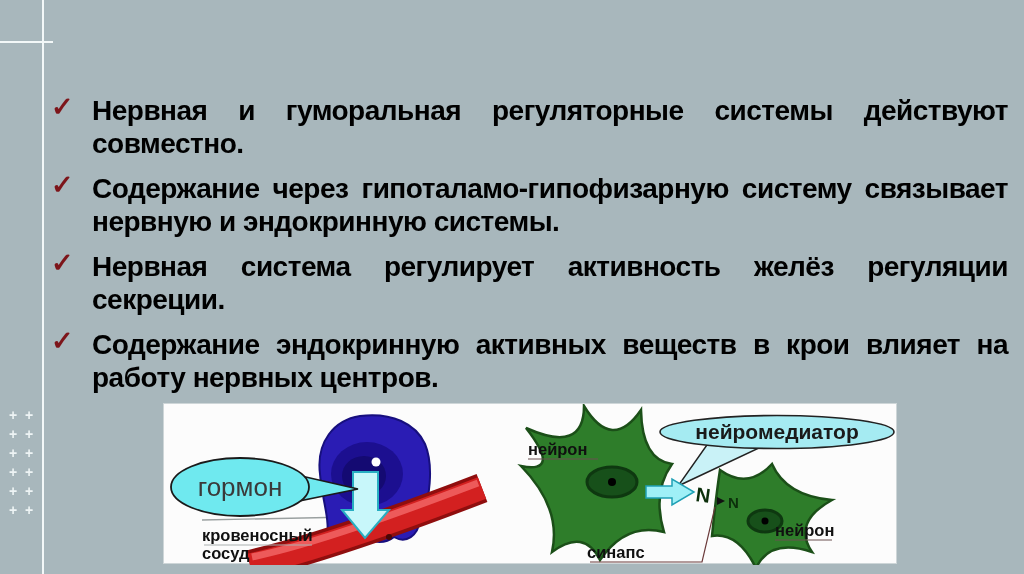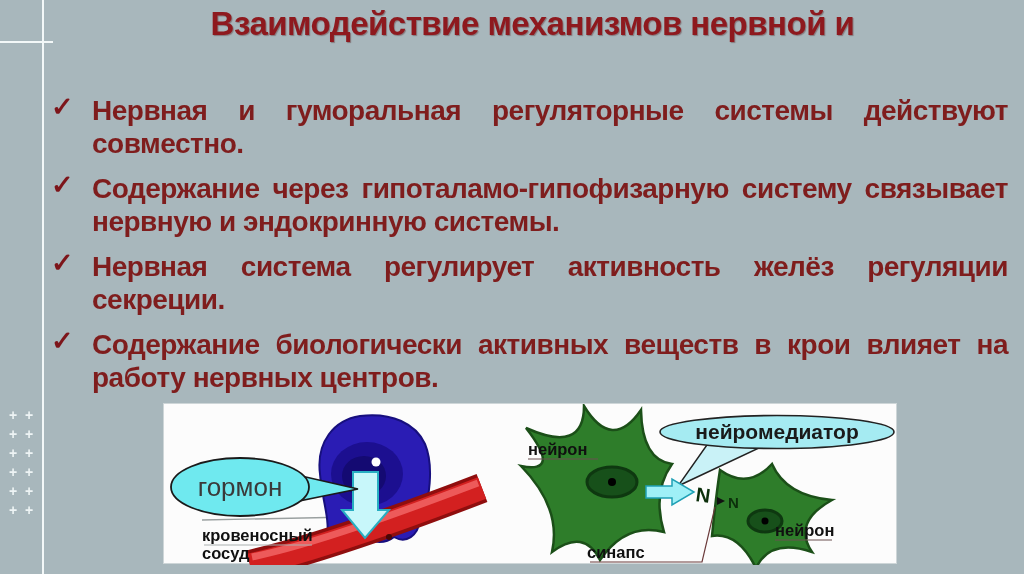--- a/index.html
+++ b/index.html
@@ -22,21 +22,21 @@
     text-shadow:1px 1px 1px rgba(70,10,10,0.35);
   }
   .bullets { position:absolute; left:48px; top:94px; width:960px; margin:0; padding:0; list-style:none; }
   .bullets li { position:relative; padding-left:44px; margin:0 0 12px 0; }
   .check {
     position:absolute; left:3px; top:-3px;
     color:#7d151a; font-size:27px; font-weight:bold;
   }
   .btext {
     display:block; text-align:justify;
-    color:#7f1d1d; font-weight:bold;
+    color:#000000; font-weight:bold;
     font-size:28px; line-height:33px; letter-spacing:-0.5px;
   }
   .panel {
     position:absolute; left:163px; top:403px; width:734px; height:161px;
     background:#fcfcfc; border:1px solid #ced6d8; box-sizing:border-box;
   }
   .panel svg { position:absolute; left:0; top:0; }
   svg text { font-family:"Liberation Sans", sans-serif; }
   .fig-label   { font-size:16.5px; font-weight:bold; fill:#101010; }
   .bubble-text-l { font-size:26px; fill:#3a3a3a; }
@@ -55,39 +55,38 @@
   <div class="plus-marks">
     <span>+ +</span>
     <span>+ +</span>
     <span>+ +</span>
     <span>+ +</span>
     <span>+ +</span>
     <span>+ +</span>
   </div>
 
   <div class="title">
-    <div>Взаимодействие механизмов нервной и</div>
   </div>
 
   <ul class="bullets">
     <li>
       <span class="check">✓</span>
       <span class="btext">Нервная и гуморальная регуляторные системы действуют совместно.</span>
     </li>
     <li>
       <span class="check">✓</span>
       <span class="btext">Содержание через гипоталамо-гипофизарную систему связывает нервную и эндокринную системы.</span>
     </li>
     <li>
       <span class="check">✓</span>
       <span class="btext">Нервная система регулирует активность желёз регуляции секреции.</span>
     </li>
     <li>
       <span class="check">✓</span>
-      <span class="btext">Содержание биологически активных веществ в крои влияет на работу нервных центров.</span>
+      <span class="btext">Содержание эндокринную активных веществ в крои влияет на работу нервных центров.</span>
     </li>
   </ul>
 
   <div class="panel">
     <svg width="734" height="161" viewBox="0 0 734 161">
 
       <line x1="38" y1="116" x2="188" y2="113" stroke="#9aa0a0" stroke-width="1.4"></line>
 
       <path d="M 196 12 C 170 16 152 38 156 70 C 158 95 166 115 163 133
                C 172 141 186 137 193 128 C 202 138 219 142 230 133

